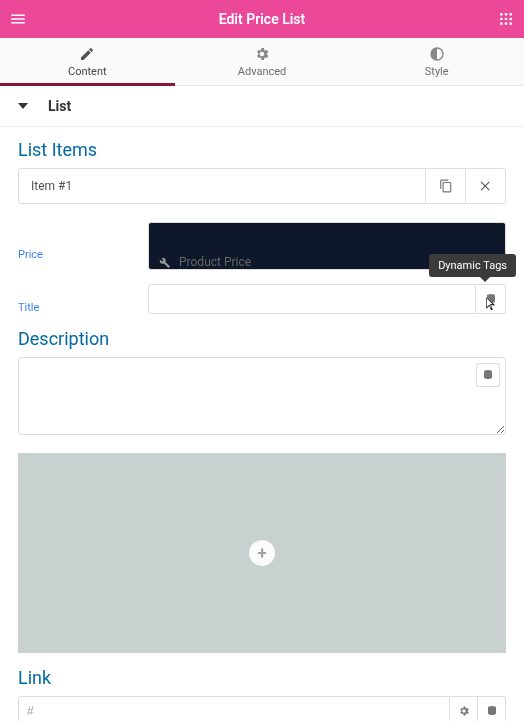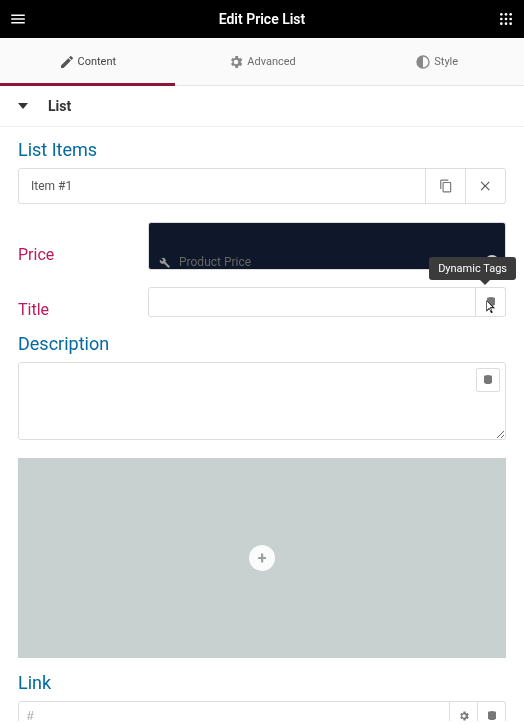--- a/index.html
+++ b/index.html
@@ -1,34 +1,34 @@
 <!DOCTYPE html>
 <html><head>
 <meta charset="utf-8">
 <style>
   * { box-sizing: border-box; margin: 0; padding: 0; }
   html, body { width: 524px; height: 724px; font-family: -apple-system, BlinkMacSystemFont, "Segoe UI", Roboto, Arial, sans-serif; background: #fff; color: #333; overflow: hidden; }
-  .topbar { height: 38px; background: #000000; color: #fff; display: flex; align-items: center; justify-content: space-between; padding: 0 8px; }
+  .topbar { height: 38px; background: #ec4899; color: #fff; display: flex; align-items: center; justify-content: space-between; padding: 0 8px; }
   .topbar .title { flex: 1; text-align: center; font-size: 14px; font-weight: 600; }
   .ham, .apps { width: 20px; height: 20px; display: flex; align-items: center; justify-content: center; cursor: pointer; }
   .ham svg, .apps svg { fill: #fff; }
   .tabs { height: 48px; display: flex; border-bottom: 1px solid #e6e6e6; background: #fafafa; }
-  .tab { flex: 1; display: flex; flex-direction: row; align-items: center; justify-content: center; font-size: 11px; color: #6d6d6d; cursor: pointer; position: relative; gap: 3px; }
+  .tab { flex: 1; display: flex; flex-direction: column; align-items: center; justify-content: center; font-size: 11px; color: #6d6d6d; cursor: pointer; position: relative; gap: 3px; }
   .tab.active { color: #444; }
   .tab.active::after { content: ""; position: absolute; bottom: -1px; left: 0; right: 0; height: 3px; background: #8d1537; }
   .tab-icon { width: 16px; height: 16px; }
   .section-header { display: flex; align-items: center; gap: 20px; padding: 12px 18px; border-bottom: 1px solid #eee; font-weight: 700; font-size: 14px; cursor: pointer; }
   .caret { width: 0; height: 0; border-left: 5px solid transparent; border-right: 5px solid transparent; border-top: 6px solid #333; }
   .panel { padding: 12px 18px 20px 18px; height: calc(724px - 38px - 48px - 44px); overflow-y: auto; }
   .label { font-size: 18px; color: #0369a1; margin-bottom: 8px; }
   .item-row { display: flex; border: 1px solid #ddd; border-radius: 3px; margin-bottom: 18px; }
   .item-title { flex: 1; padding: 10px 12px; font-size: 12px; color: #555; cursor: pointer; }
   .icon-btn { width: 40px; border-left: 1px solid #ddd; display: flex; align-items: center; justify-content: center; cursor: pointer; color: #777; }
   .field-row { display: flex; align-items: center; margin-bottom: 14px; gap: 10px; }
-  .field-row .flabel { flex: 0 0 120px; font-size: 16px; color: #be185d; margin-top: 16px; }
+  .field-row .flabel { flex: 0 0 120px; font-size: 11px; color: #3b82f6; margin-top: 16px; }
   .price-chip { flex: 1; display: flex; align-items: flex-end; border: 1px solid #ddd; border-radius: 3px; height: 48px; padding: 0 6px 0 10px; background: #0f172a; font-size: 12px; color: #666; gap: 8px; }
   .price-chip .chip-icon { width: 12px; height: 12px; }
   .price-chip .chip-text { flex: 1; }
   .price-chip .chip-clear { width: 14px; height: 14px; border-radius: 50%; background: #ccc; color: #fff; display: flex; align-items: center; justify-content: center; font-size: 9px; cursor: pointer; }
   .title-row .input-wrap { flex: 1; display: flex; position: relative; }
   .text-input { flex: 1; height: 30px; border: 1px solid #ddd; border-radius: 3px 0 0 3px; padding: 0 8px; font-size: 12px; outline: none; }
   .title-row .dbtn { width: 30px; height: 30px; border: 1px solid #ddd; border-left: none; border-radius: 0 3px 3px 0; background: #fff; display: flex; align-items: center; justify-content: center; cursor: pointer; }
   .tooltip { position: absolute; top: -30px; right: -10px; background: #3b3b3b; color: #fff; font-size: 11px; padding: 5px 9px; border-radius: 3px; white-space: nowrap; text-align: center; }
   .tooltip::after { content: ""; position: absolute; bottom: -5px; right: 26px; border-left: 5px solid transparent; border-right: 5px solid transparent; border-top: 5px solid #3b3b3b; }
   .cursor { position: absolute; top: 10px; right: 8px; width: 14px; height: 18px; pointer-events: none; z-index: 5; }

